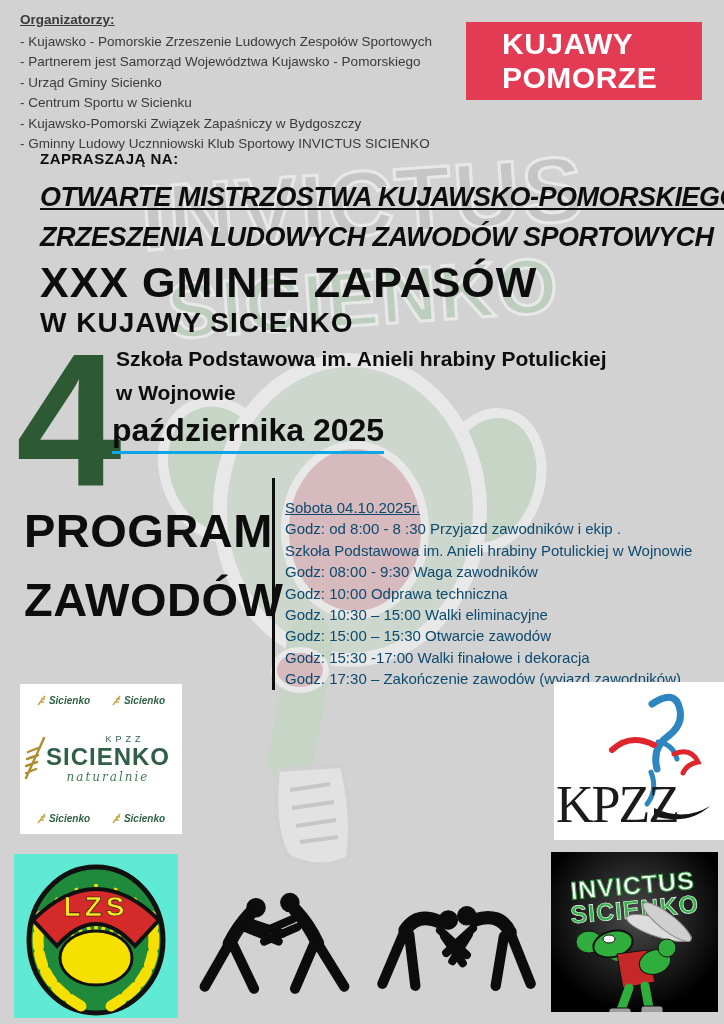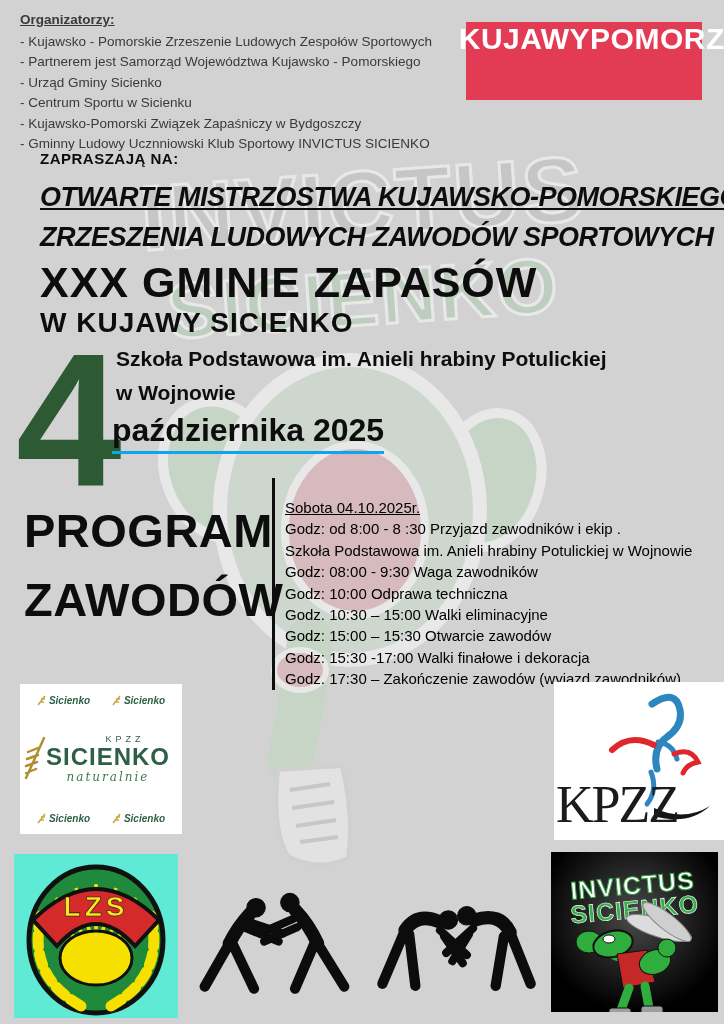--- a/index.html
+++ b/index.html
@@ -9,36 +9,36 @@
     font-family:"Liberation Sans",sans-serif;
   }
   
   .wm{position:absolute;left:130px;top:140px;z-index:1;opacity:.5;pointer-events:none;}
   
   .organizers{position:absolute;left:20px;top:10px;font-size:13.5px;line-height:1.52;color:#3a3a3a;z-index:3;}
   .org-title{font-weight:700;text-decoration:underline;margin-bottom:1px;}
   .badge{
     position:absolute;left:466px;top:22px;width:236px;height:78px;background:#e43b55;
     color:#fff;font-weight:700;font-size:30px;line-height:1.12;letter-spacing:.5px;
-    display:flex;flex-direction:row;justify-content:center;padding-left:36px;box-sizing:border-box;z-index:3;
+    display:flex;flex-direction:column;justify-content:center;padding-left:36px;box-sizing:border-box;z-index:3;
   }
   .center-line{position:absolute;left:0;width:100%;z-index:3;color:#0d0d0d;padding-left:40px;}
   .invite{top:150px;font-weight:700;font-size:15px;letter-spacing:.5px;}
   .title-1{top:182px;font-style:italic;font-weight:700;font-size:27px;letter-spacing:-.5px;text-decoration:underline;}
   .title-2{top:222px;font-style:italic;font-weight:700;font-size:27px;letter-spacing:-.5px;}
   .anniv{top:258px;font-size:43px;font-weight:700;letter-spacing:1px;}
   .location{top:307px;font-size:28px;font-weight:700;letter-spacing:1px;}
   .day{position:absolute;left:16px;top:325px;font-size:190px;font-weight:700;line-height:1;color:#2d5a33;z-index:3;}
   .venue{position:absolute;left:116px;top:342px;font-weight:700;font-size:21px;line-height:1.6;z-index:3;color:#0d0d0d;}
   .date{position:absolute;left:112px;top:412px;font-weight:700;font-size:32px;color:#0d0d0d;
         border-bottom:3px solid #0ea5e9;padding-bottom:2px;z-index:3;}
   
   .prog-head{position:absolute;left:24px;top:496px;font-size:47px;font-weight:700;line-height:69px;letter-spacing:.5px;z-index:3;color:#0d0d0d;}
   .divider{position:absolute;left:272px;top:478px;width:3px;height:212px;background:#0d0d0d;z-index:3;}
-  .schedule{position:absolute;left:285px;top:497px;width:432px;font-size:15px;line-height:21.4px;color:#000000;z-index:3;}
+  .schedule{position:absolute;left:285px;top:497px;width:432px;font-size:15px;line-height:21.4px;color:#0c4a6e;z-index:3;}
   .sch-head{text-decoration:underline;}
   
   .box{position:absolute;background:#fff;z-index:3;}
   .sicienko-box{left:20px;top:684px;width:162px;height:150px;display:flex;flex-direction:column;justify-content:space-between;padding:10px 6px;box-sizing:border-box;}
   .s-row{display:flex;justify-content:space-around;}
   .s-small{font-size:10px;color:#2f5f46;font-weight:700;font-style:italic;display:flex;align-items:center;gap:2px;}
   .s-center{text-align:center;color:#2f5f46;position:relative;padding-left:14px;}
   .s-gmina{font-size:9px;letter-spacing:4px;margin-left:34px;}
   .s-name{font-size:24px;font-weight:700;letter-spacing:1px;line-height:1.05;}
   .s-tag{font-family:"DejaVu Serif",serif;font-style:italic;font-size:12px;letter-spacing:2px;color:#3c7a52;}

